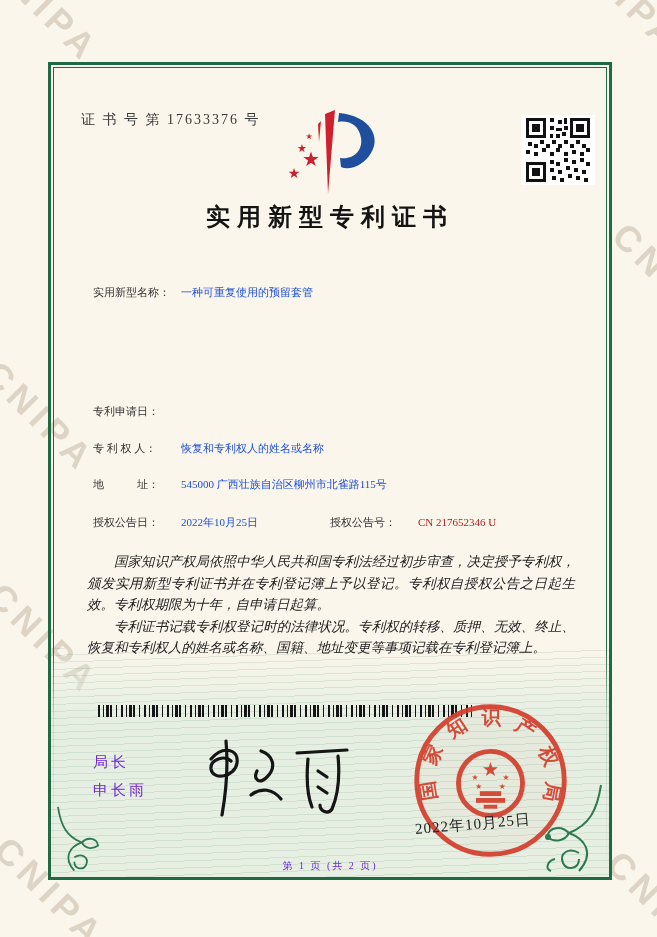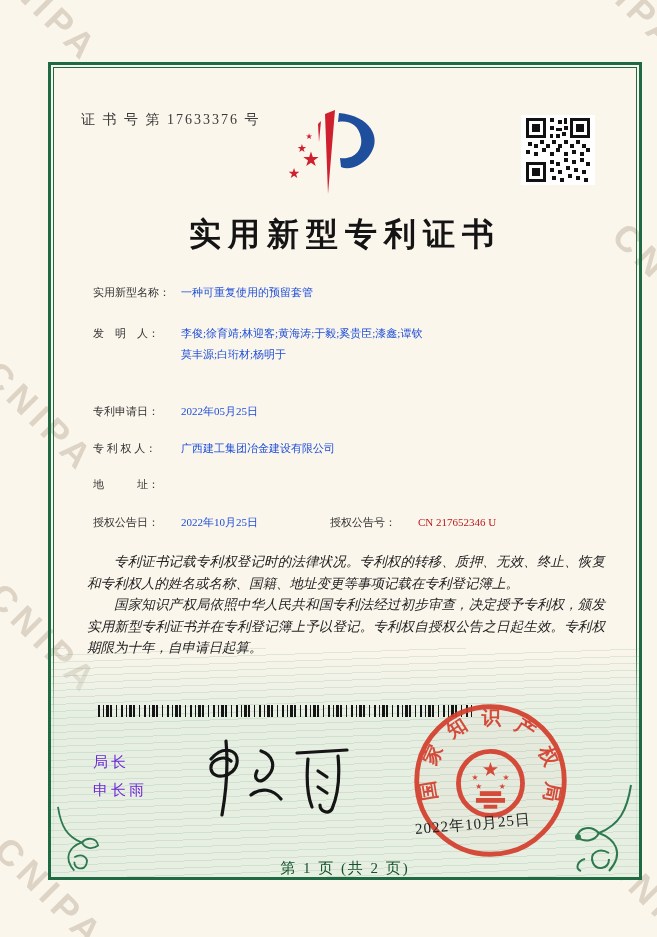--- a/index.html
+++ b/index.html
@@ -12,40 +12,39 @@
   
   .wm{
     position:absolute;font-family:"Liberation Sans","DejaVu Sans",sans-serif;
     font-weight:bold;font-size:36px;letter-spacing:6px;
     color:rgba(166,150,125,0.35);transform:rotate(45deg);white-space:nowrap;
   }
   
   .frame{
     position:absolute;left:48px;top:62px;width:558px;height:812px;
     border:3px solid #1e6b43;
-    padding-left:30px;
   }
   .frame::before{
     content:"";position:absolute;inset:2px;border:1px solid #1e6b43;pointer-events:none;
   }
   .guilloche{
     position:absolute;left:0;right:0;top:583px;bottom:0;z-index:0;
     background:
       repeating-linear-gradient(178deg, rgba(90,150,110,0.16) 0 1px, rgba(0,0,0,0) 1px 7px),
       linear-gradient(180deg, rgba(228,238,226,0) 0px, rgba(226,237,224,0.85) 70px, #e6efe2 100%);
   }
   .cert-no{position:absolute;left:30px;top:46px;font-size:14px;letter-spacing:2px;color:#3a3a3a;}
   .logo{position:absolute;left:230px;top:41px;width:105px;height:95px;}
   .qr{
     position:absolute;left:470px;top:50px;width:74px;height:70px;
     background:#fff;display:flex;align-items:center;justify-content:center;
   }
   .title{
     position:absolute;left:0;right:0;top:136px;text-align:center;
-    font-size:32px;font-weight:bold;letter-spacing:7px;color:#141414;margin-top:12px;
+    font-size:24px;font-weight:bold;letter-spacing:7px;color:#141414;
   }
   .fields{position:absolute;inset:0;font-size:11px;}
   .row{position:absolute;left:42px;right:28px;line-height:21px;}
   .row .label{position:absolute;left:0;top:0;white-space:pre;color:#333;}
   .row .value{margin-left:88px;color:#1d4ed8;}
   .r1{top:217px;} .r2{top:258px;} .r3{top:302px;} .r4{top:336px;}
   .r5{top:373px;} .r6{top:409px;} .r7{top:447px;}
   .r7 .label2{position:absolute;left:237px;top:0;white-space:pre;color:#333;font-family:Liberation Serif, serif;}
   .r7 .value2{position:absolute;left:325px;top:0;color:#b91c1c;text-align:center;}
   .paras{
@@ -70,21 +69,21 @@
   }
   .director-label{top:688px;} .director-name{top:716px;}
   .signature{position:absolute;left:130px;top:672px;width:185px;height:82px;z-index:2;}
   .seal{position:absolute;left:357px;top:633px;width:165px;height:165px;z-index:3;opacity:0.93;}
   .seal-date{
     position:absolute;left:352px;top:750px;width:140px;text-align:center;z-index:4;
     font-size:15px;color:#232323;transform:rotate(-5deg);letter-spacing:1px;
   }
   .page-num{
     position:absolute;left:0;right:0;top:794px;text-align:center;
-    font-size:15px;letter-spacing:2px;color:#14532d;z-index:2;
+    font-size:10px;letter-spacing:2px;color:#6d28d9;z-index:2;
   }
   .flourish{position:absolute;z-index:1;}
   .flourish.br{right:4px;bottom:4px;}
   .flourish.bl{left:4px;bottom:4px;transform:scaleX(-1);}
   .continuation{
     position:absolute;left:0;right:0;top:892px;text-align:center;
     font-size:12.5px;font-style:italic;letter-spacing:3px;color:#3d3d3d;
   }
 </style>
 </head>
@@ -134,49 +133,42 @@
       </svg>
     </div>
 
     <div class="title">实用新型专利证书</div>
 
     <div class="fields">
       <div class="row r1">
         <span class="label">实用新型名称：</span>
         <div class="value">一种可重复使用的预留套管</div>
       </div>
-      <div class="row r2">
-        <span class="label">发　明　人：</span>
-        <div class="value">
-          <div>李俊;徐育靖;林迎客;黄海涛;于毅;奚贵臣;漆鑫;谭钦</div>
-          <div>莫丰源;白珩材;杨明于</div>
-        </div>
-      </div>
       <div class="row r4">
         <span class="label">专利申请日：</span>
-        <div class="value">2022年05月25日</div>
       </div>
       <div class="row r5">
         <span class="label">专 利 权 人：</span>
-        <div class="value">广西建工集团冶金建设有限公司</div>
+        <div class="value">恢复和专利权人的姓名或名称</div>
       </div>
       <div class="row r6">
         <span class="label">地　　　址：</span>
+        <div class="value">545000 广西壮族自治区柳州市北雀路115号</div>
       </div>
       <div class="row r7">
         <span class="label">授权公告日：</span>
         <div class="value" style="width:150px;">2022年10月25日</div>
         <span class="label2">授权公告号：</span>
         <span class="value2">CN 217652346 U</span>
       </div>
     </div>
 
     <div class="paras">
+      <p>国家知识产权局依照中华人民共和国专利法经过初步审查，决定授予专利权，颁发实用新型专利证书并在专利登记簿上予以登记。专利权自授权公告之日起生效。专利权期限为十年，自申请日起算。</p>
       <p>专利证书记载专利权登记时的法律状况。专利权的转移、质押、无效、终止、恢复和专利权人的姓名或名称、国籍、地址变更等事项记载在专利登记簿上。</p>
-      <p>国家知识产权局依照中华人民共和国专利法经过初步审查，决定授予专利权，颁发实用新型专利证书并在专利登记簿上予以登记。专利权自授权公告之日起生效。专利权期限为十年，自申请日起算。</p>
     </div>
 
     <div class="barcode"></div>
 
     <div class="director director-label">局长</div>
     <div class="director director-name">申长雨</div>
 
     <div class="signature">
       <svg width="185" height="82" viewBox="0 0 185 82" fill="none" stroke="#151515" stroke-width="3.2" stroke-linecap="round">
         <path d="M30,22 C42,8 58,12 56,26 C54,40 32,44 30,32 C29,22 44,18 50,24"></path>

